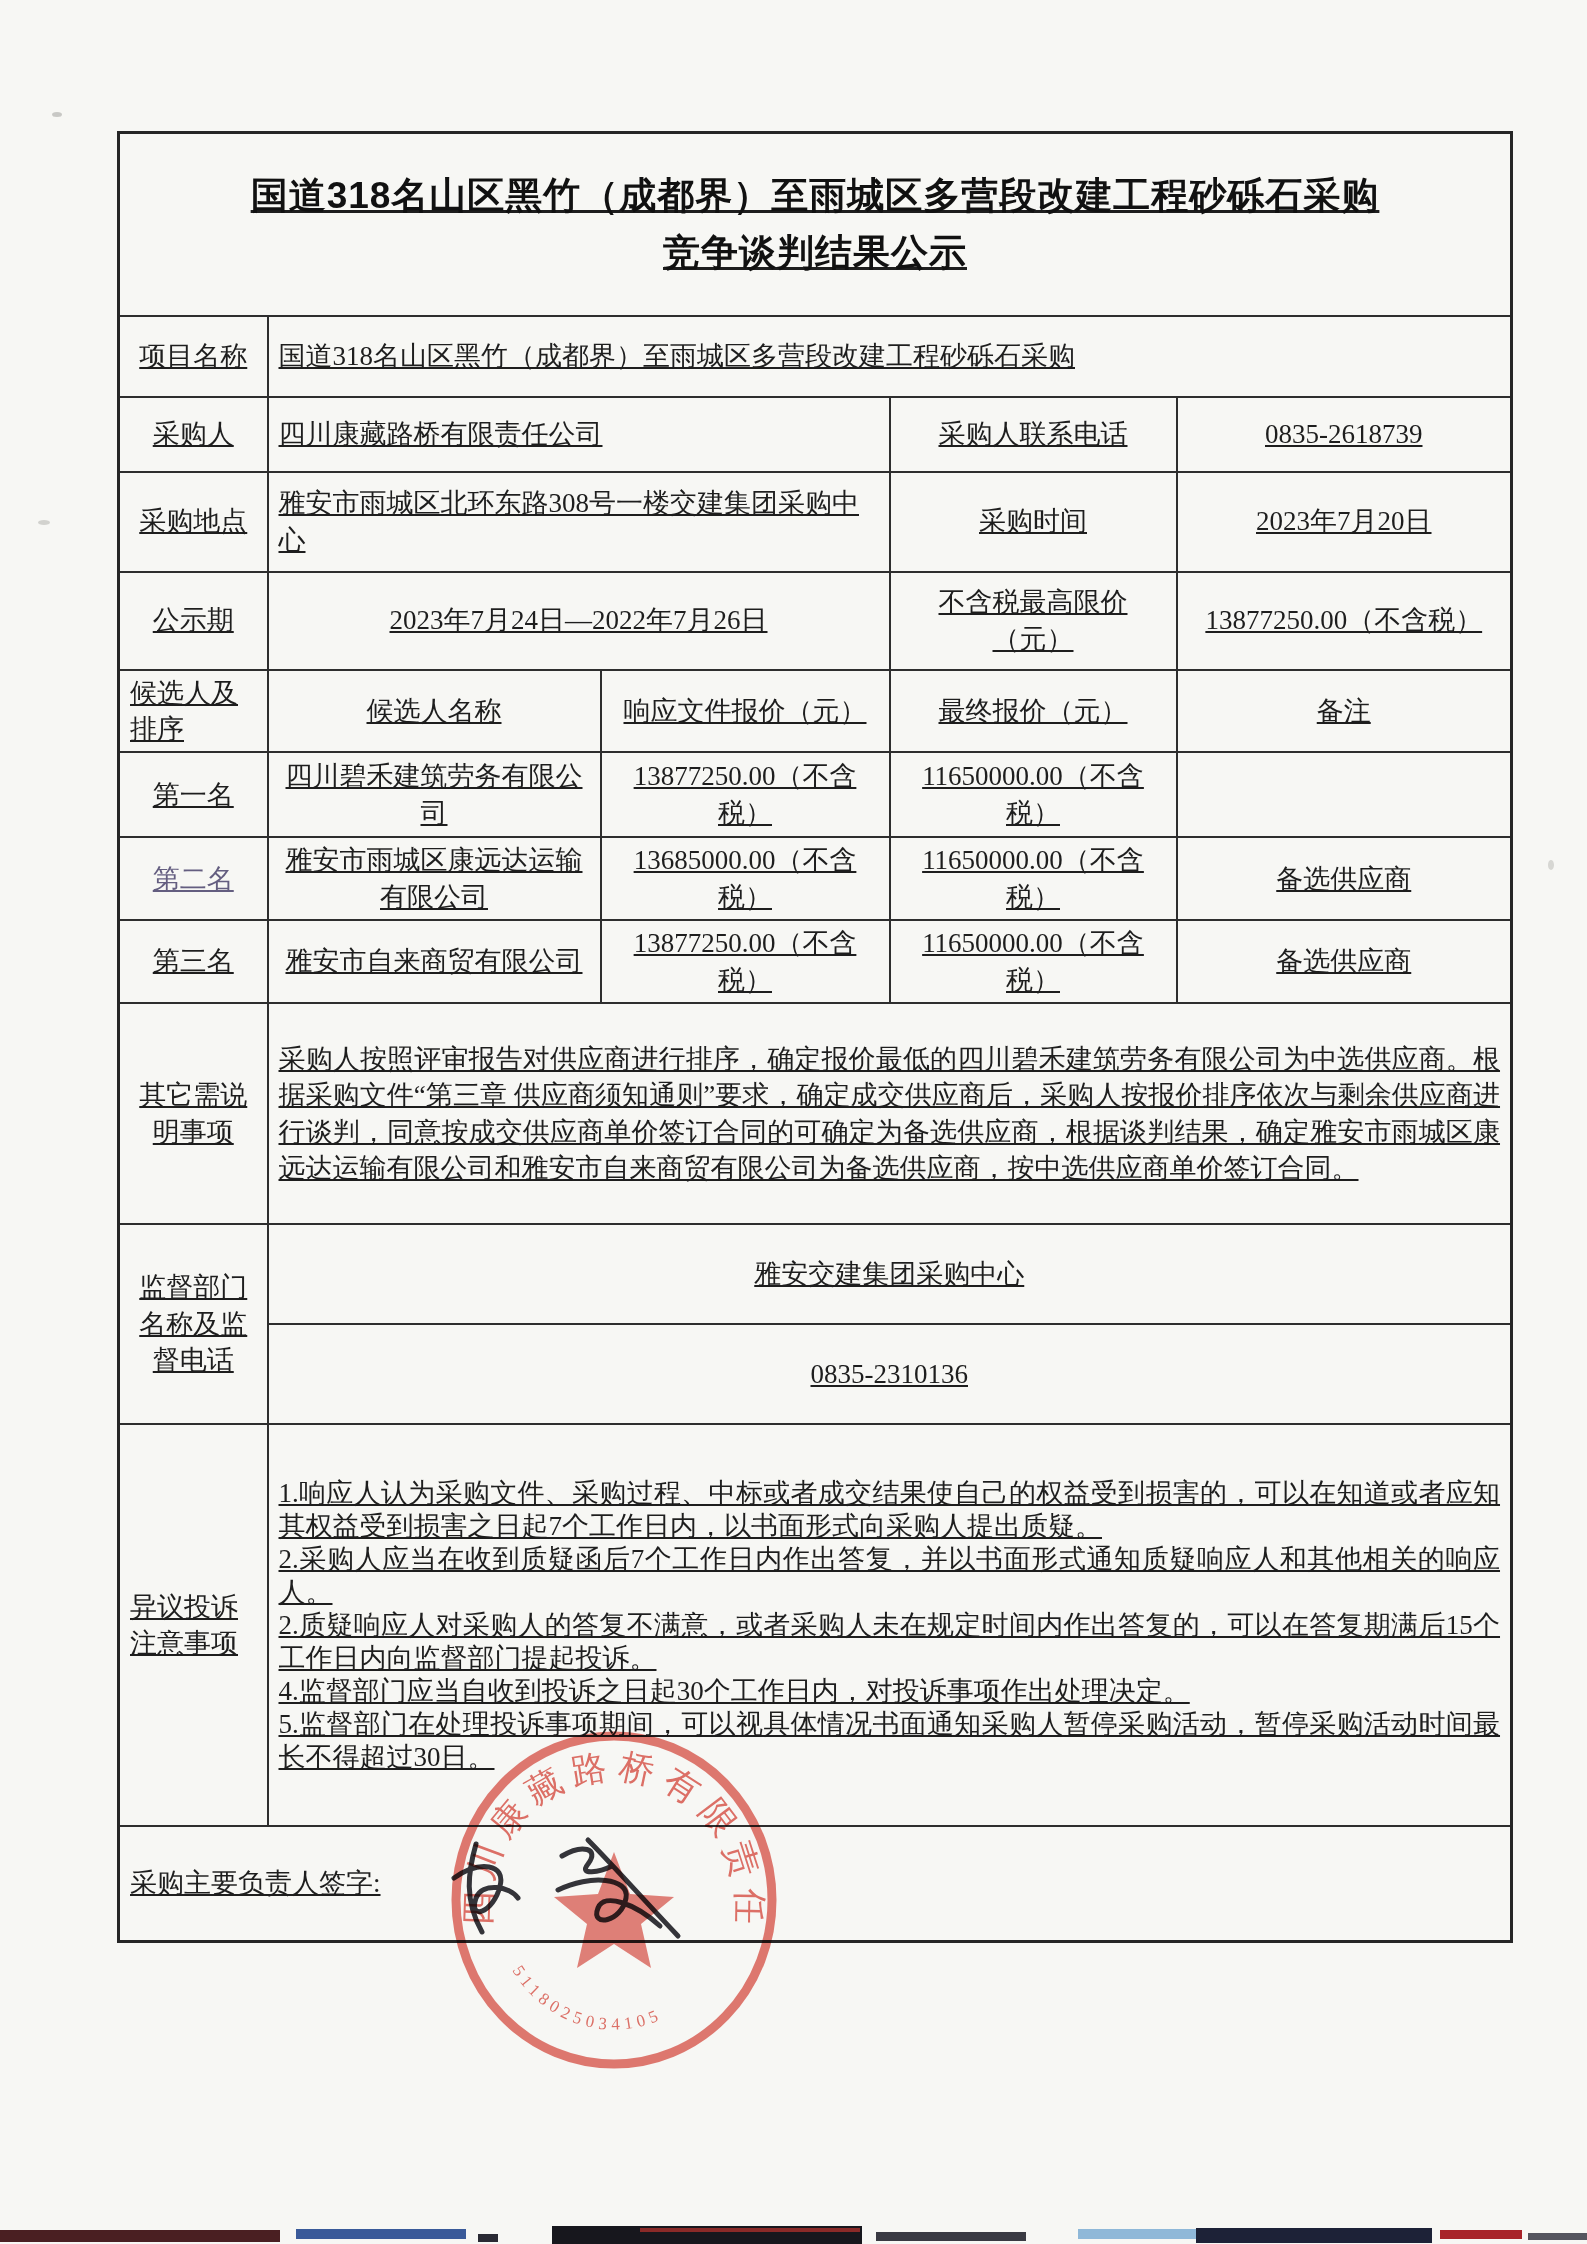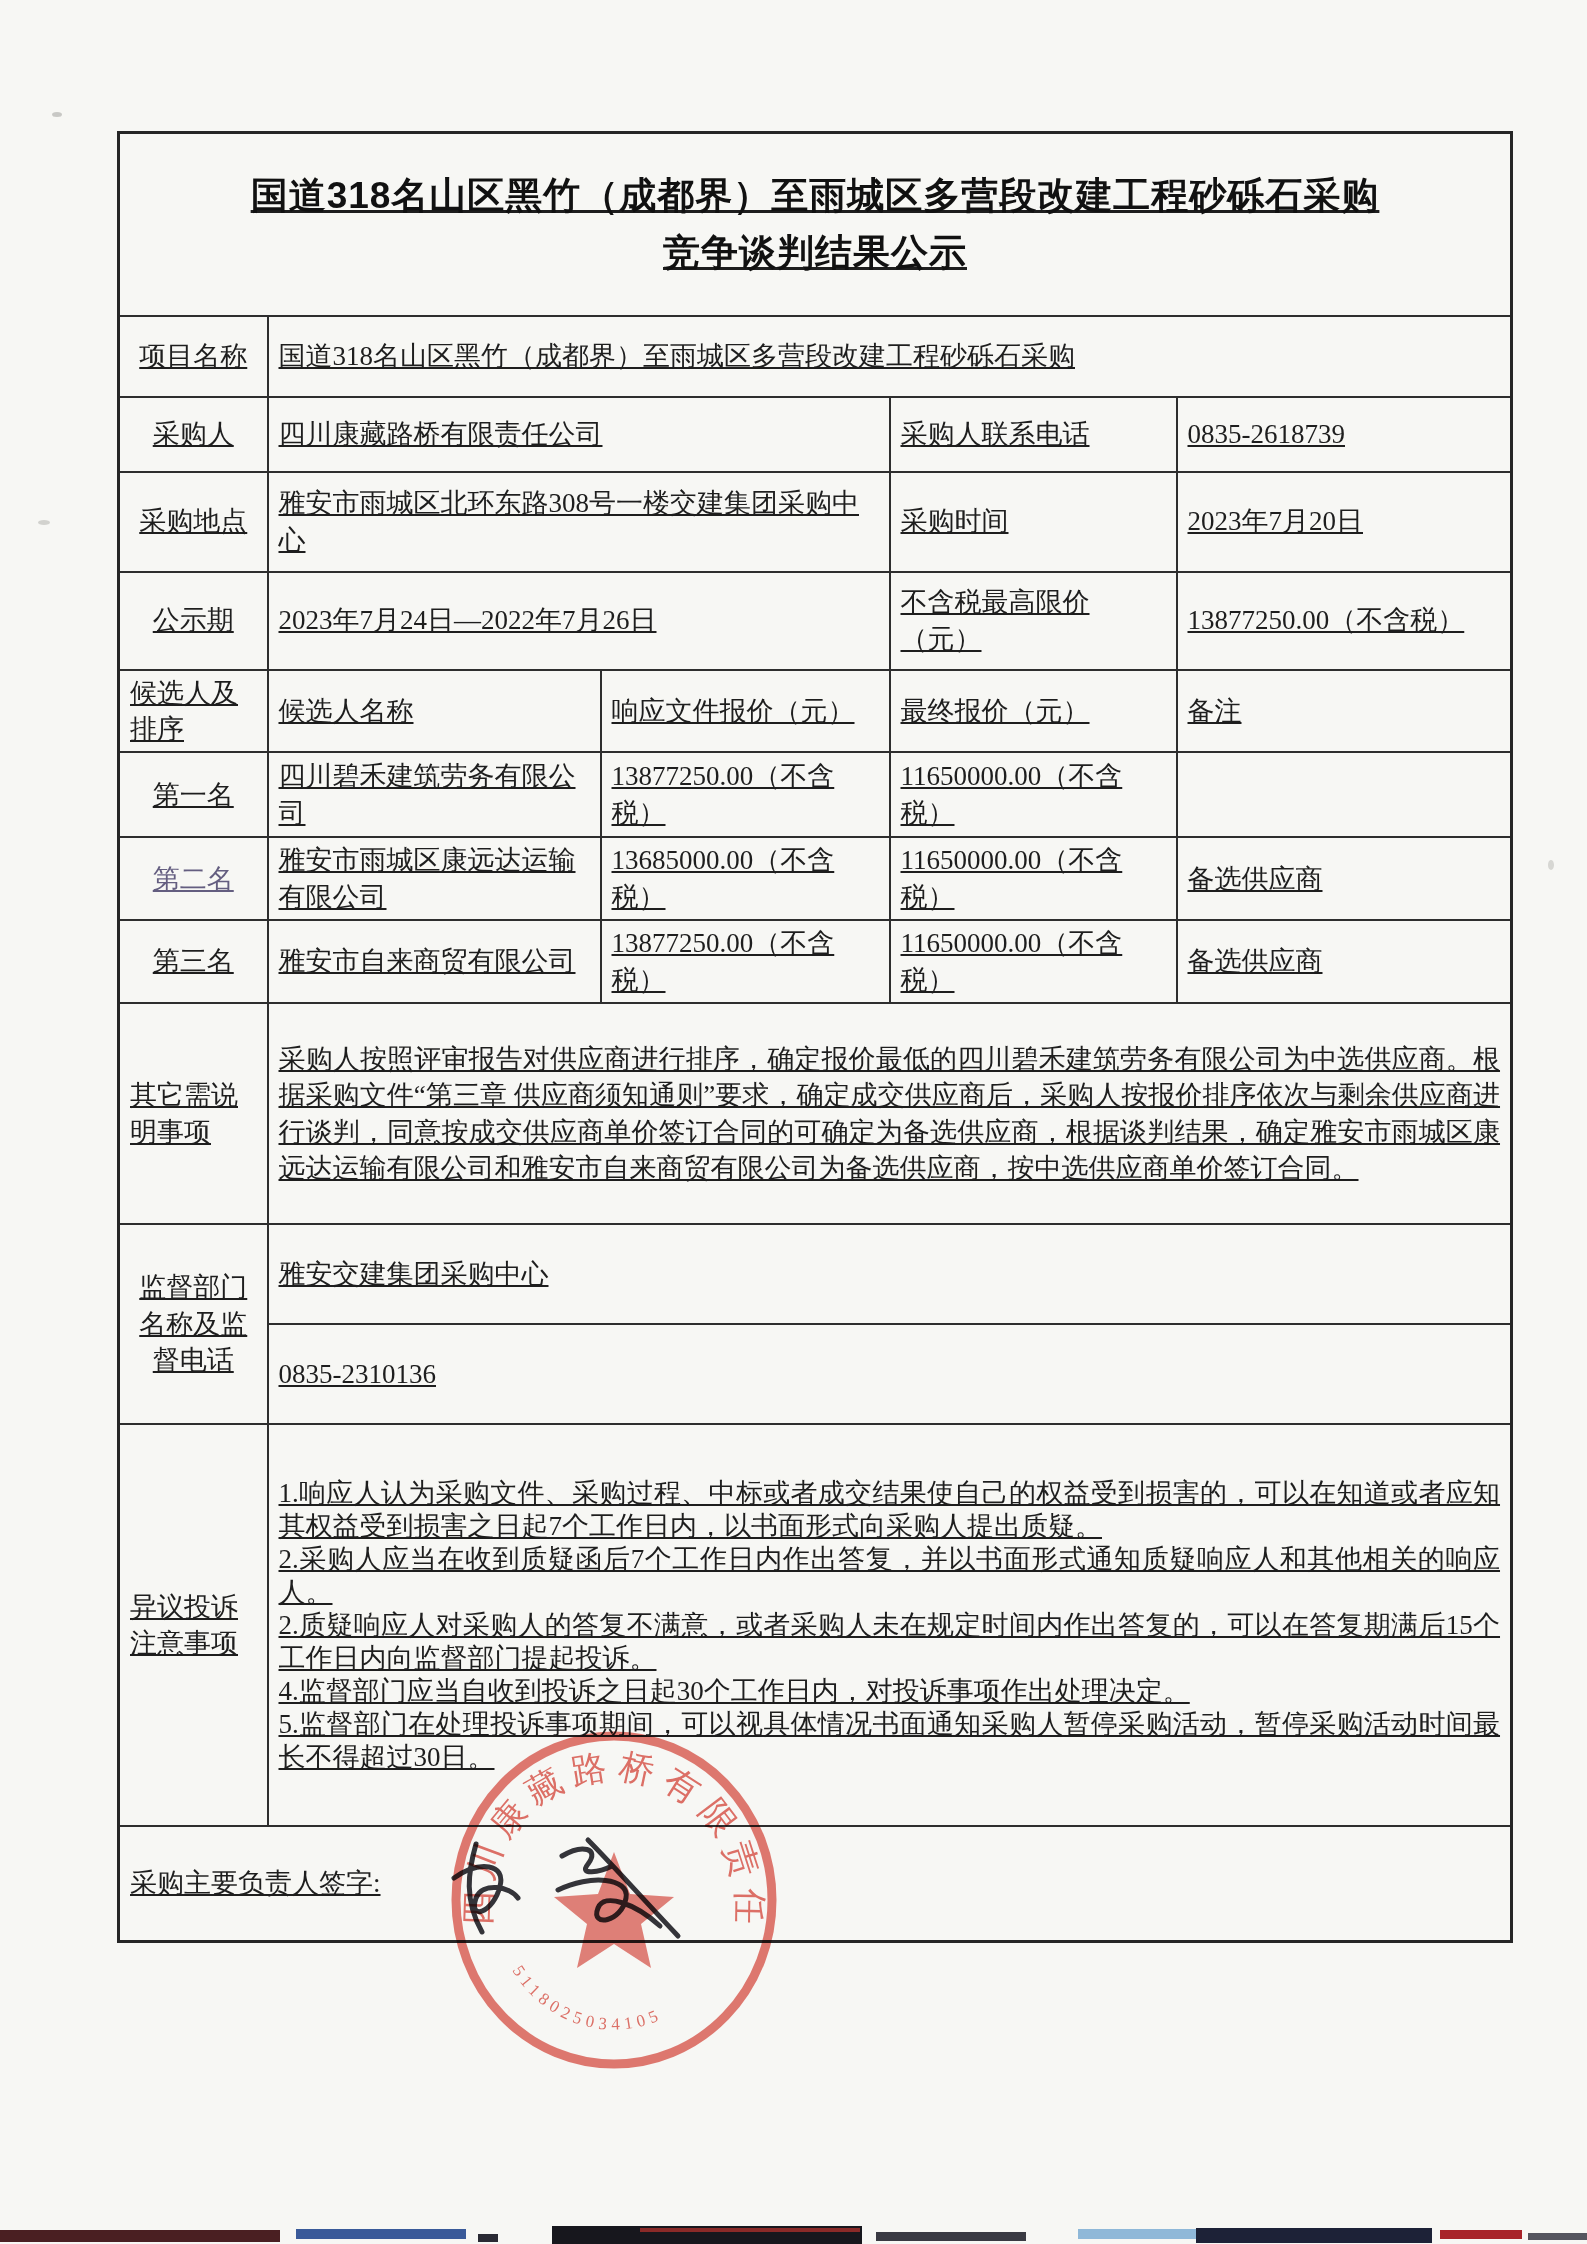--- a/index.html
+++ b/index.html
@@ -43,21 +43,21 @@
   .r-objection{height:402px;}
   .r-sign{height:115px;}
   .title-cell{text-align:center;vertical-align:middle;}
   .title-line{
     font-family:"Liberation Sans","DejaVu Sans",sans-serif;
     font-weight:bold;font-size:37px;line-height:1.55;
     letter-spacing:1px;color:#111;
   }
   .lab{text-align:center;padding:4px 6px;}
   .val-left{text-align:left;}
-  .ctr{text-align:left;}
+  .ctr{text-align:center;}
   .rank2-tint{color:#645e80;}
   .para{
     text-align:justify;
     font-size:27px;line-height:41px;
     padding:8px 14px;
   }
   .obj-item{
     text-align:justify;
     font-size:27px;line-height:33px;
     margin:0;
@@ -152,21 +152,21 @@
 
     <tr class="r-rank3">
       <td class="lab">第三名</td>
       <td class="ctr">雅安市自来商贸有限公司</td>
       <td class="ctr">13877250.00（不含税）</td>
       <td class="ctr">11650000.00（不含税）</td>
       <td class="ctr">备选供应商</td>
     </tr>
 
     <tr class="r-notes">
-      <td class="lab" style="text-align:left;">其它需说明事项</td>
+      <td class="lab" style="text-align:center;">其它需说明事项</td>
       <td colspan="4" class="para">采购人按照评审报告对供应商进行排序，确定报价最低的四川碧禾建筑劳务有限公司为中选供应商。根据采购文件“第三章 供应商须知通则”要求，确定成交供应商后，采购人按报价排序依次与剩余供应商进行谈判，同意按成交供应商单价签订合同的可确定为备选供应商，根据谈判结果，确定雅安市雨城区康远达运输有限公司和雅安市自来商贸有限公司为备选供应商，按中选供应商单价签订合同。</td>
     </tr>
 
     <tr class="r-supA">
       <td rowspan="2" class="lab">监督部门名称及监督电话</td>
       <td colspan="4" class="ctr">雅安交建集团采购中心</td>
     </tr>
     <tr class="r-supB">
       <td colspan="4" class="ctr">0835-2310136</td>
     </tr>

